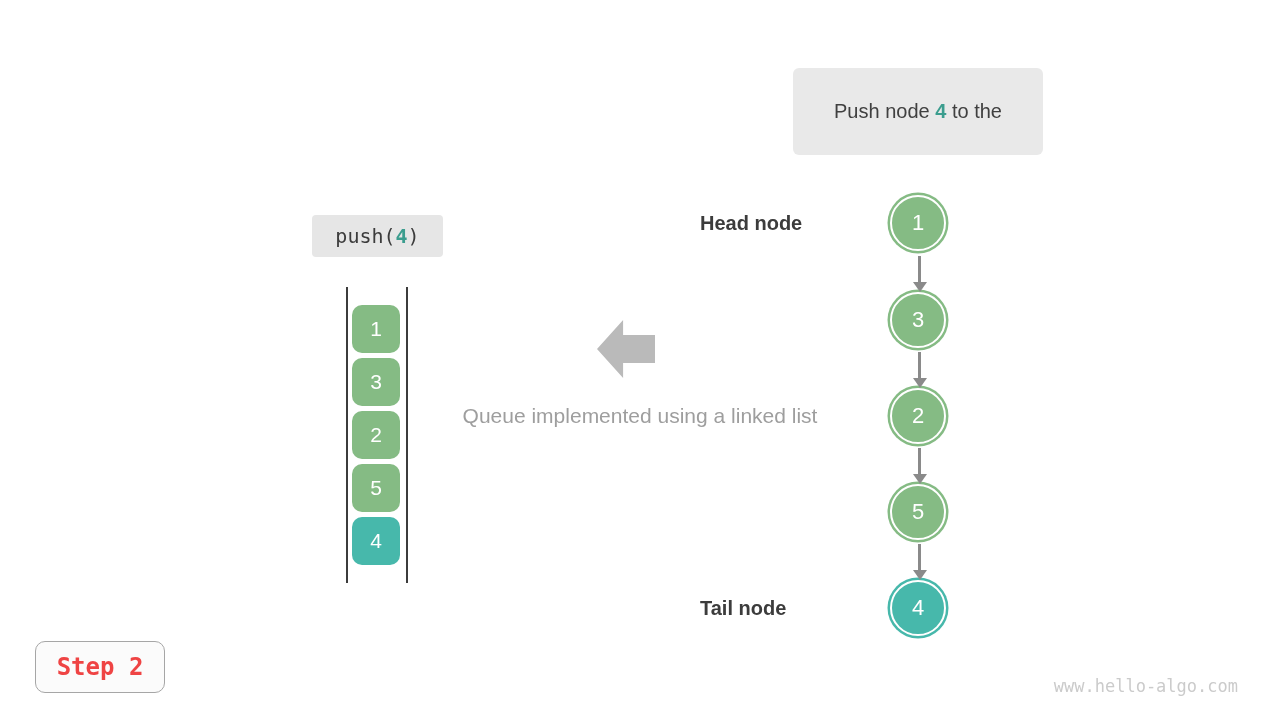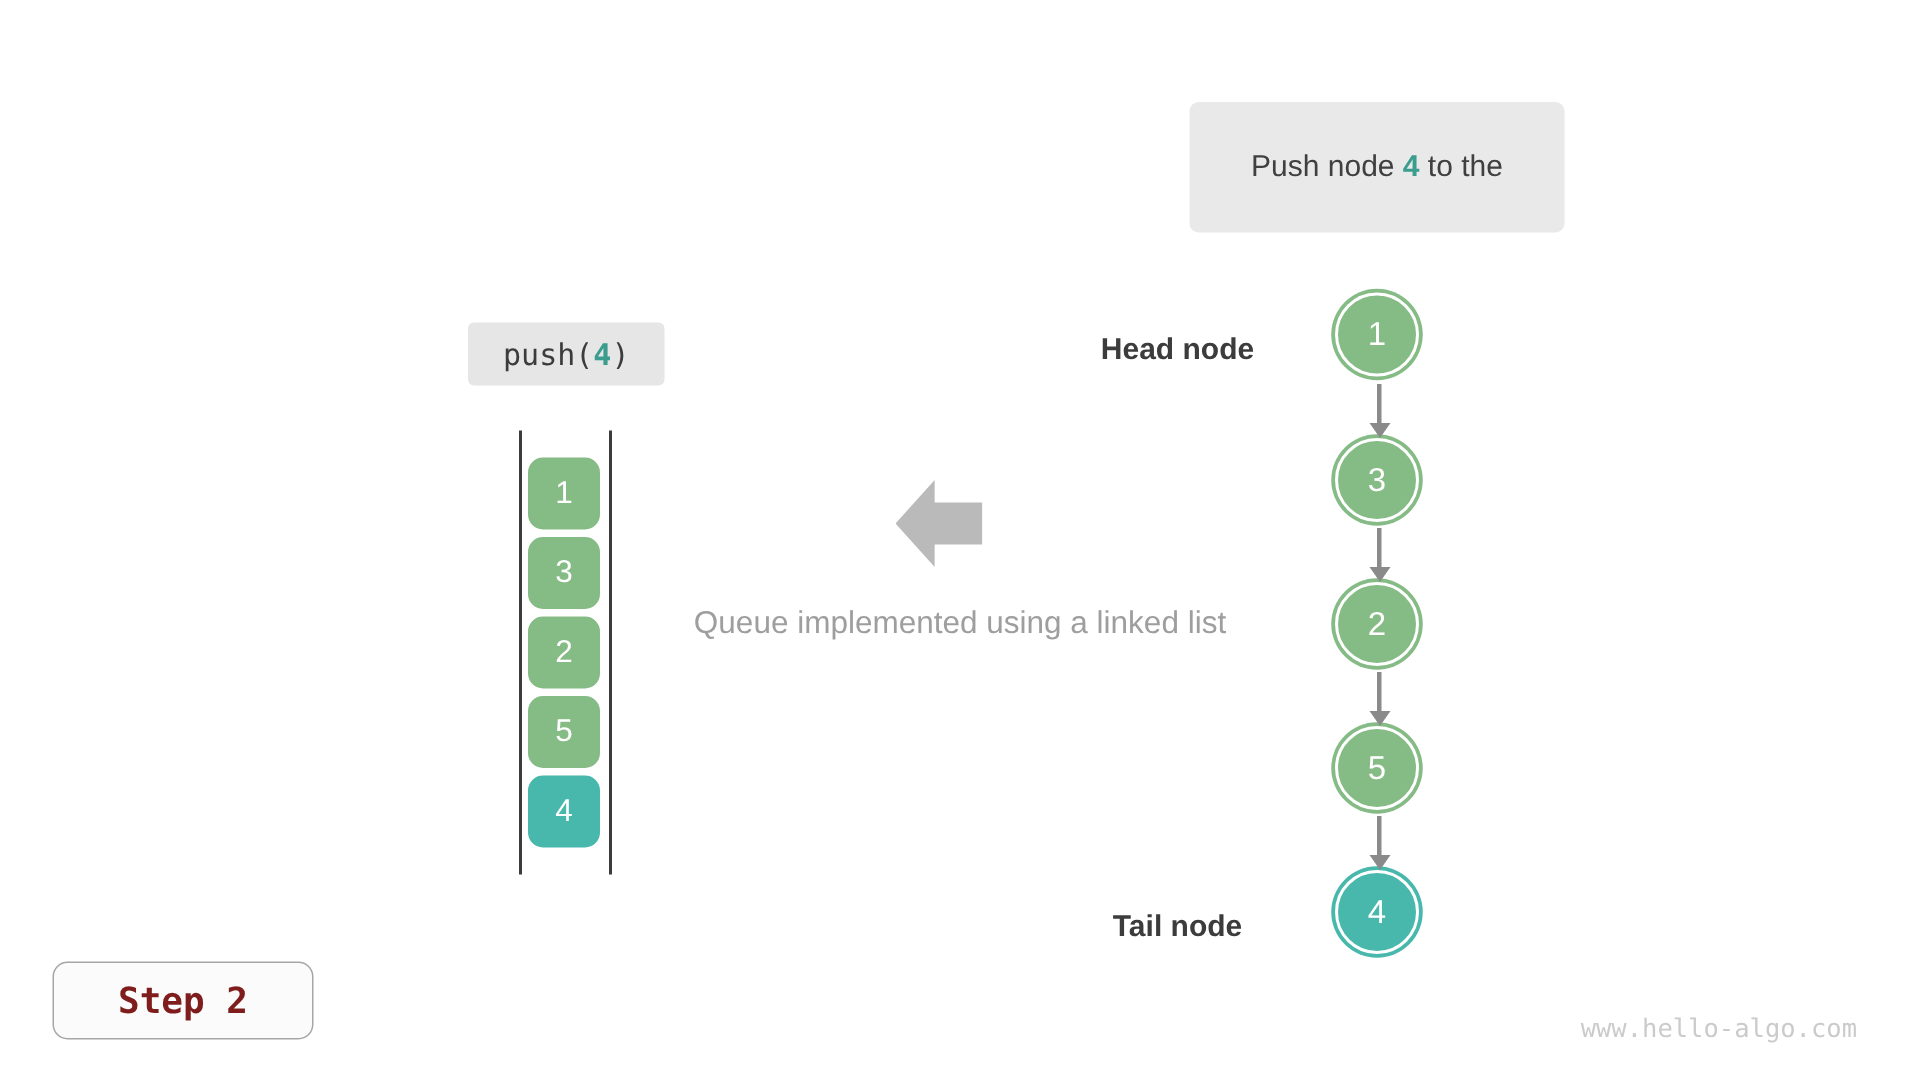--- a/index.html
+++ b/index.html
@@ -53,31 +53,31 @@
   }
   .lnode[data-color="teal"]{background:#47b8ab;box-shadow:0 0 0 2.5px #47b8ab;}
   .n0{top:195px;}.n1{top:292px;}.n2{top:388px;}.n3{top:484px;}.n4{top:580px;}
   .connector{position:absolute;left:918px;width:3px;background:#8a8a8a;height:26px;}
   .connector::after{
     content:"";position:absolute;left:50%;transform:translateX(-50%);bottom:-10px;
     border:7px solid transparent;border-bottom:none;border-top:10px solid #8a8a8a;
   }
   .c0{top:256px;}.c1{top:352px;}.c2{top:448px;}.c3{top:544px;}
   .node-label{
-    position:absolute;width:170px;text-align:center;
-    font-size:20px;font-weight:700;color:#3c3c3c;margin-top:10px;
+    position:absolute;width:170px;text-align:left;
+    font-size:20px;font-weight:700;color:#3c3c3c;
   }
   .node-label.head{left:700px;top:212px;}
   .node-label.tail{left:700px;top:597px;}
   
   .step-badge{
-    position:absolute;left:35px;top:641px;width:174px;height:52px;box-sizing:border-box;
+    position:absolute;left:35px;top:641px;width:130px;height:52px;box-sizing:border-box;
     background:#fbfbfb;border:1.5px solid #a6a6a6;border-radius:10px;
     display:flex;align-items:center;justify-content:center;
-    font-family:"DejaVu Sans Mono",monospace;font-size:24px;font-weight:700;color:#7f1d1d;
+    font-family:"DejaVu Sans Mono",monospace;font-size:24px;font-weight:700;color:#ef4444;
   }
   
   .watermark{
     position:absolute;right:42px;top:676px;
     font-family:"DejaVu Sans Mono",monospace;font-size:17px;color:#cbcbcb;
   }
 </style>
 </head>
 <body>
 

